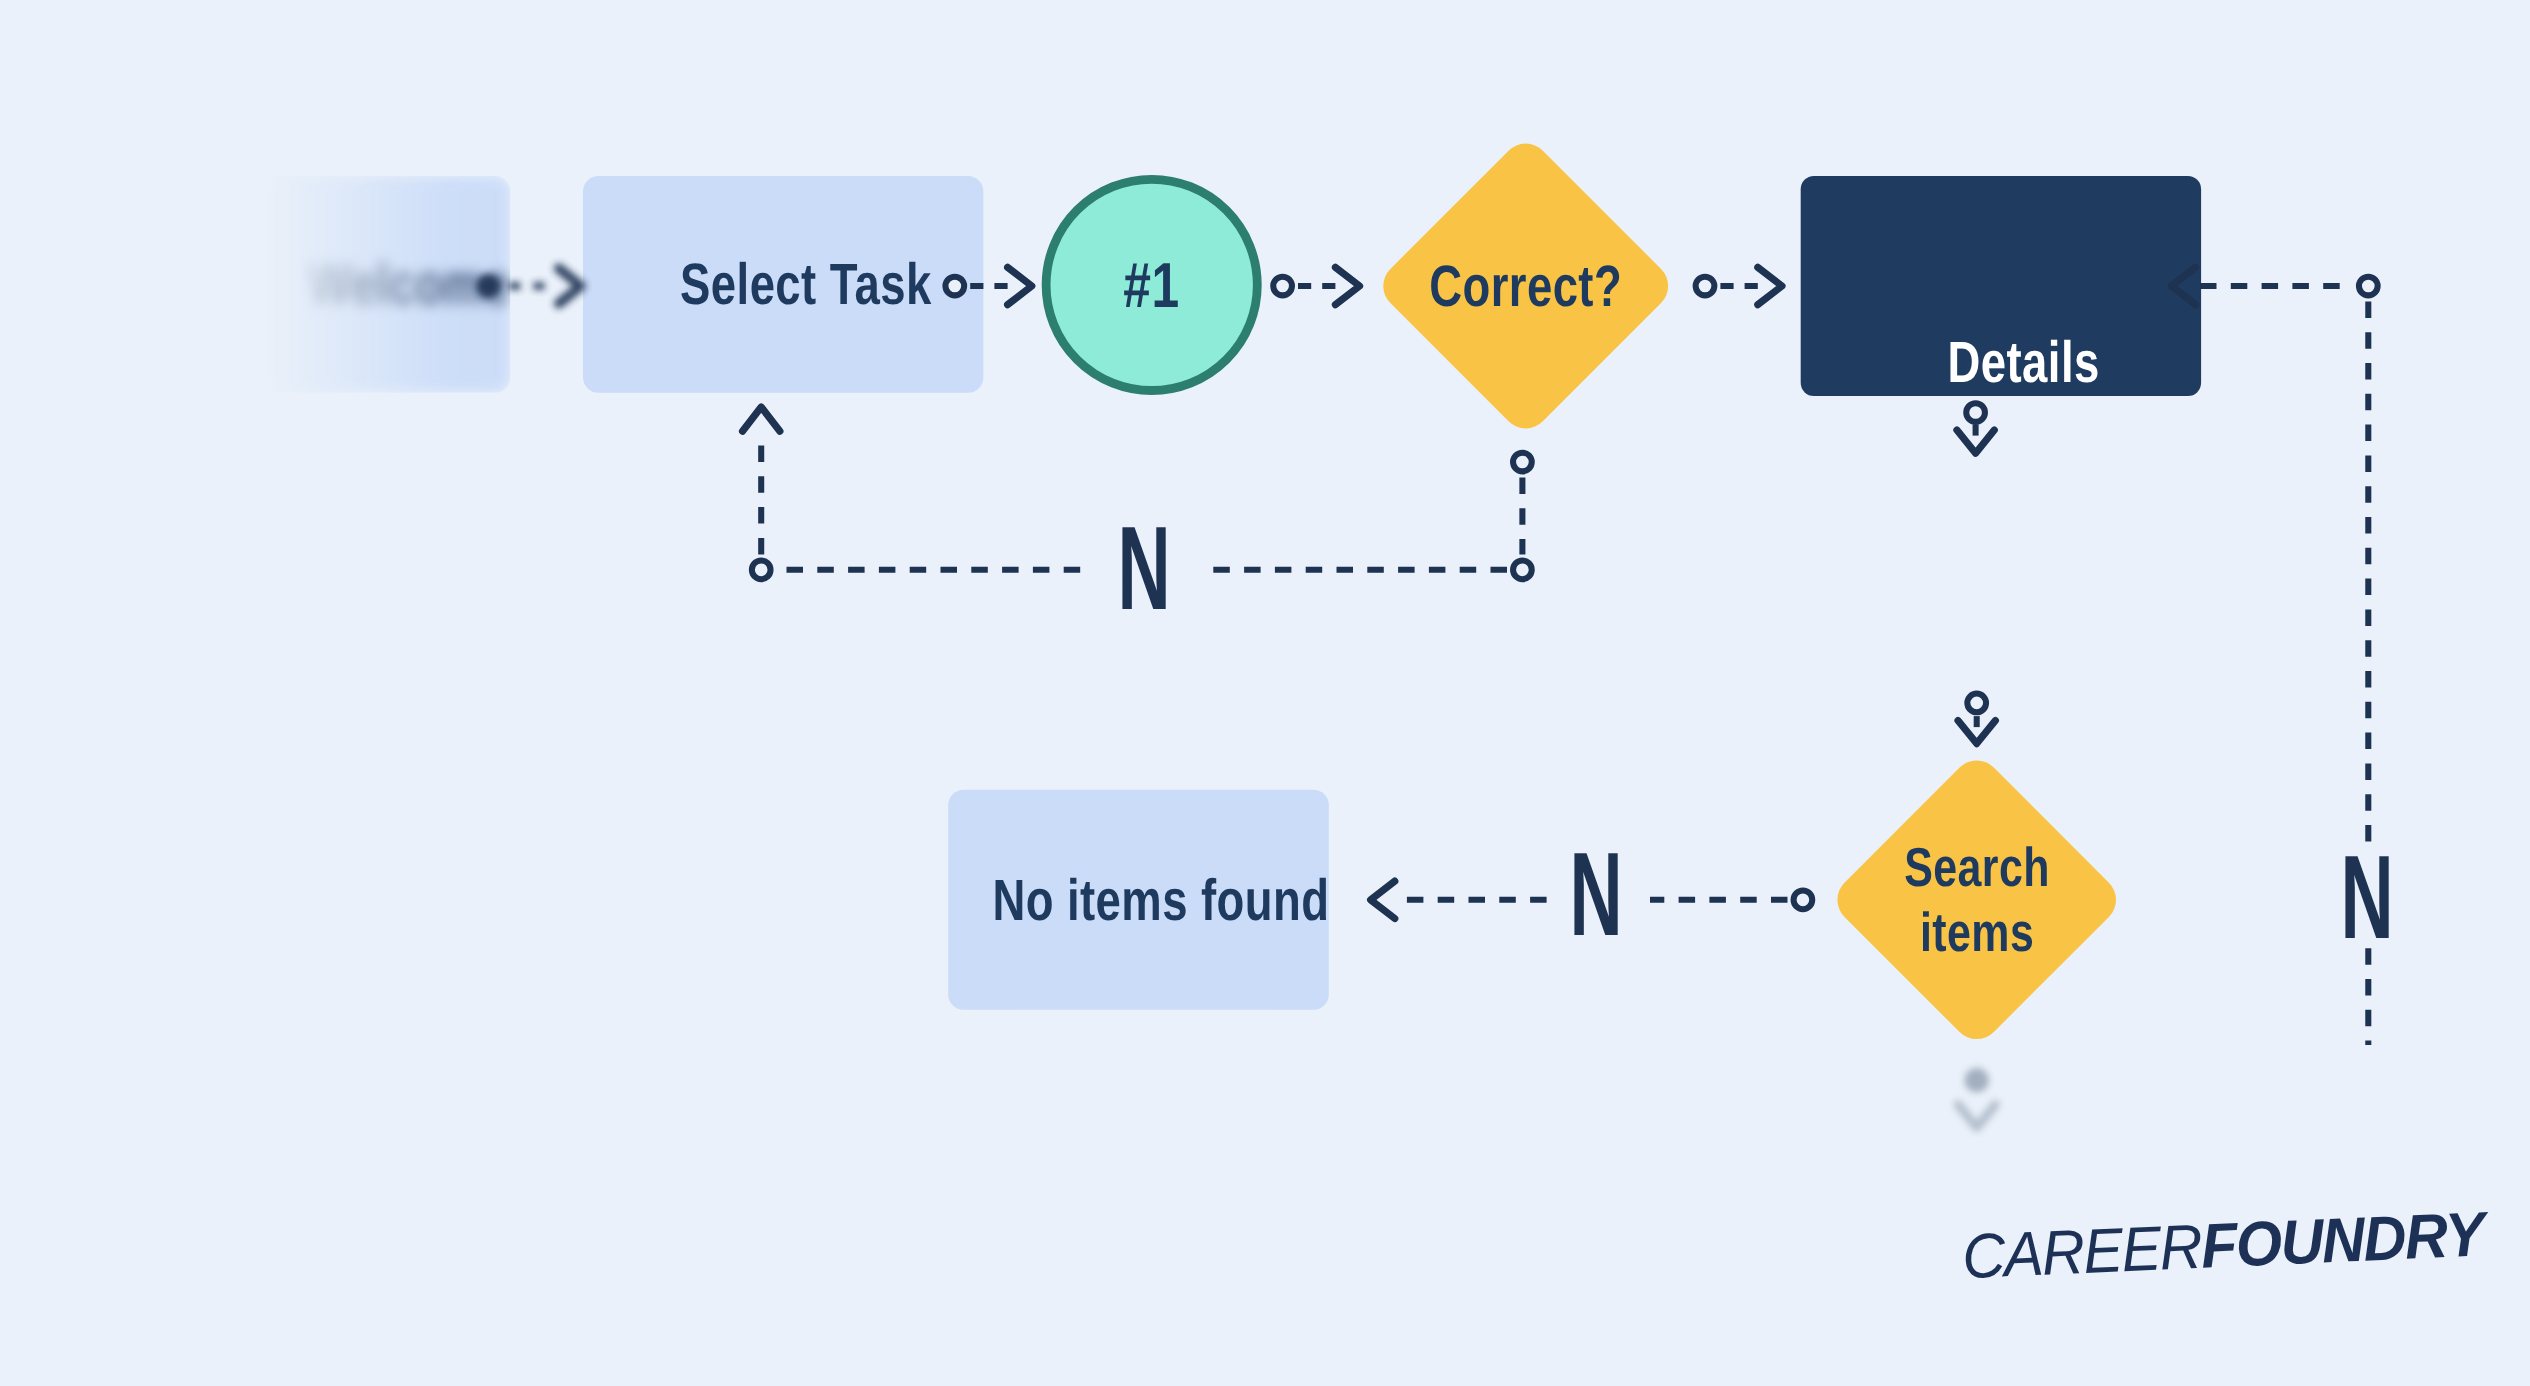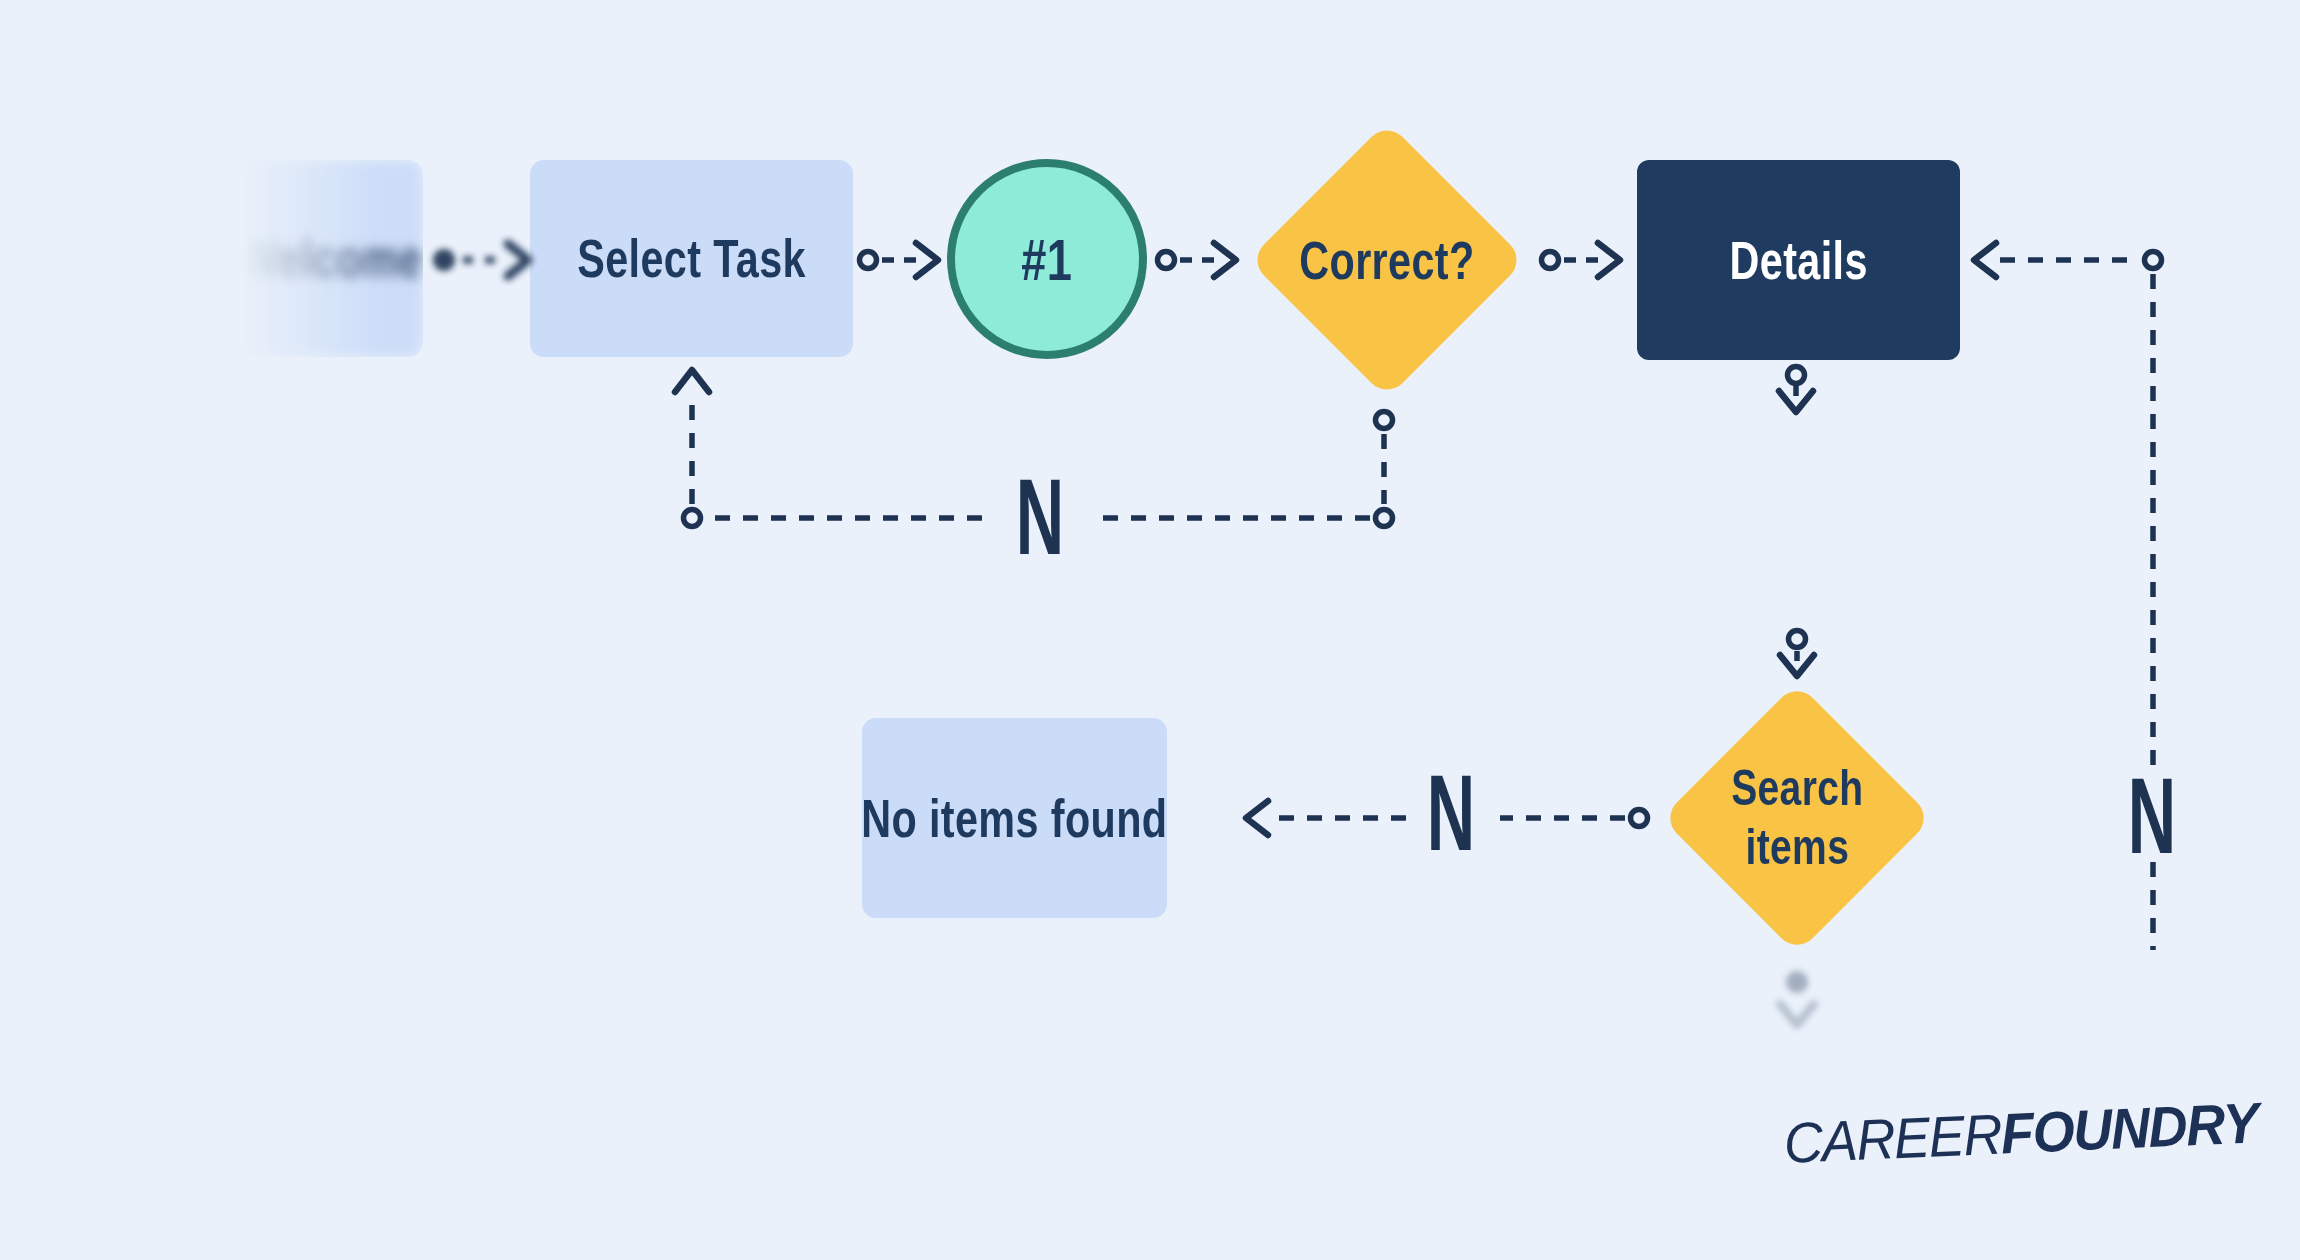--- a/index.html
+++ b/index.html
@@ -6,30 +6,30 @@
   .canvas{
     position:relative; width:2300px; height:1260px; overflow:hidden;
     background:#EAF1FA;
     font-family:"Liberation Sans", sans-serif;
   }
   .node{position:absolute; display:flex; align-items:center; justify-content:center;}
   .node-label{
     font-weight:700; color:#1E3A5F; transform:scaleX(0.78);
     white-space:nowrap; font-size:53px; letter-spacing:0.5px; text-align:center;
   }
-  .box{background:#CBDCF8; border-radius:14px; width:323px; height:197px;}
+  .box{background:#CBDCF8; border-radius:14px; width:323px; height:197px;padding-left:41px;}
   .box-welcome{
     left:238px; top:160px; width:185px; height:197px;
     filter:blur(6px);
     -webkit-mask-image:linear-gradient(90deg, rgba(0,0,0,0) 2%, rgba(0,0,0,0.45) 38%, rgba(0,0,0,0.95) 75%, #000 100%);
     mask-image:linear-gradient(90deg, rgba(0,0,0,0) 2%, rgba(0,0,0,0.45) 38%, rgba(0,0,0,0.95) 75%, #000 100%);
   }
   .box-welcome .node-label{color:#41577a;}
   .box-select{left:530px; top:160px;}
-  .box-details{left:1637px; top:160px; width:323px; height:200px; background:#1F3B60; border-radius:12px;}
+  .box-details{left:1637px; top:160px; width:323px; height:200px; background:#1F3B60; border-radius:12px;align-items:flex-end;}
   .box-details .node-label{color:#FFFFFF;}
   .box-noitems{left:862px; top:718px; width:305px; height:200px;}
   .circle{border-radius:50%;}
   .circle-step1{
     left:947px; top:159px; width:200px; height:200px;
     background:#8DEBD8; border:8px solid #2C7E6F; box-sizing:border-box;
   }
   .circle-step1 .node-label{font-size:58px;}
   .circle-find{left:1699px; top:418px; width:200px; height:200px; background:#97E8D8;}
   .circle-find .node-label{font-size:55px;}

